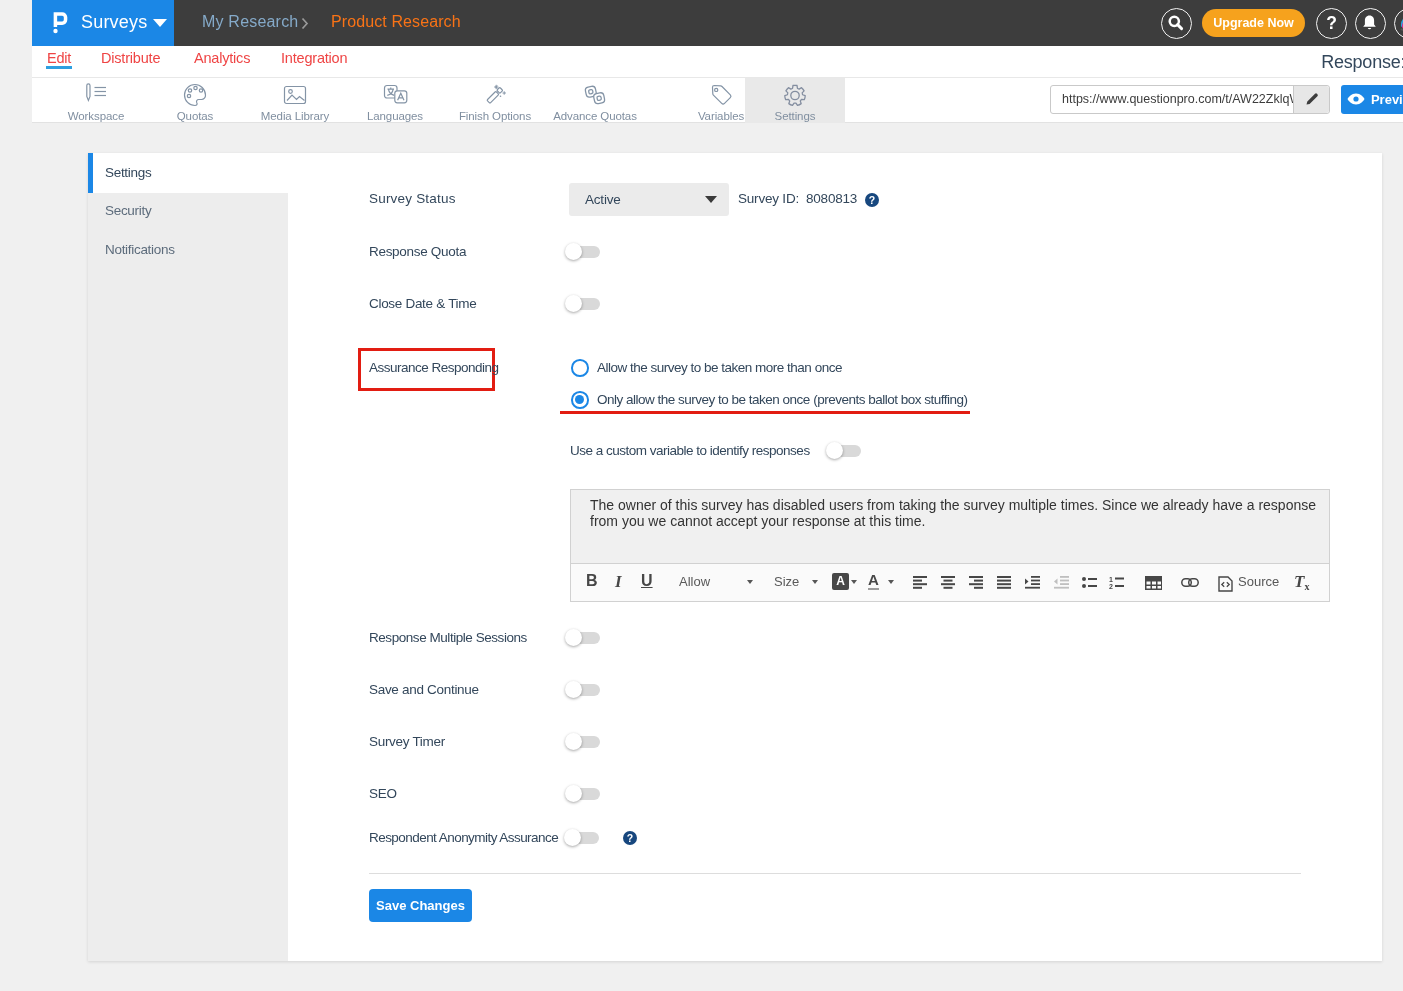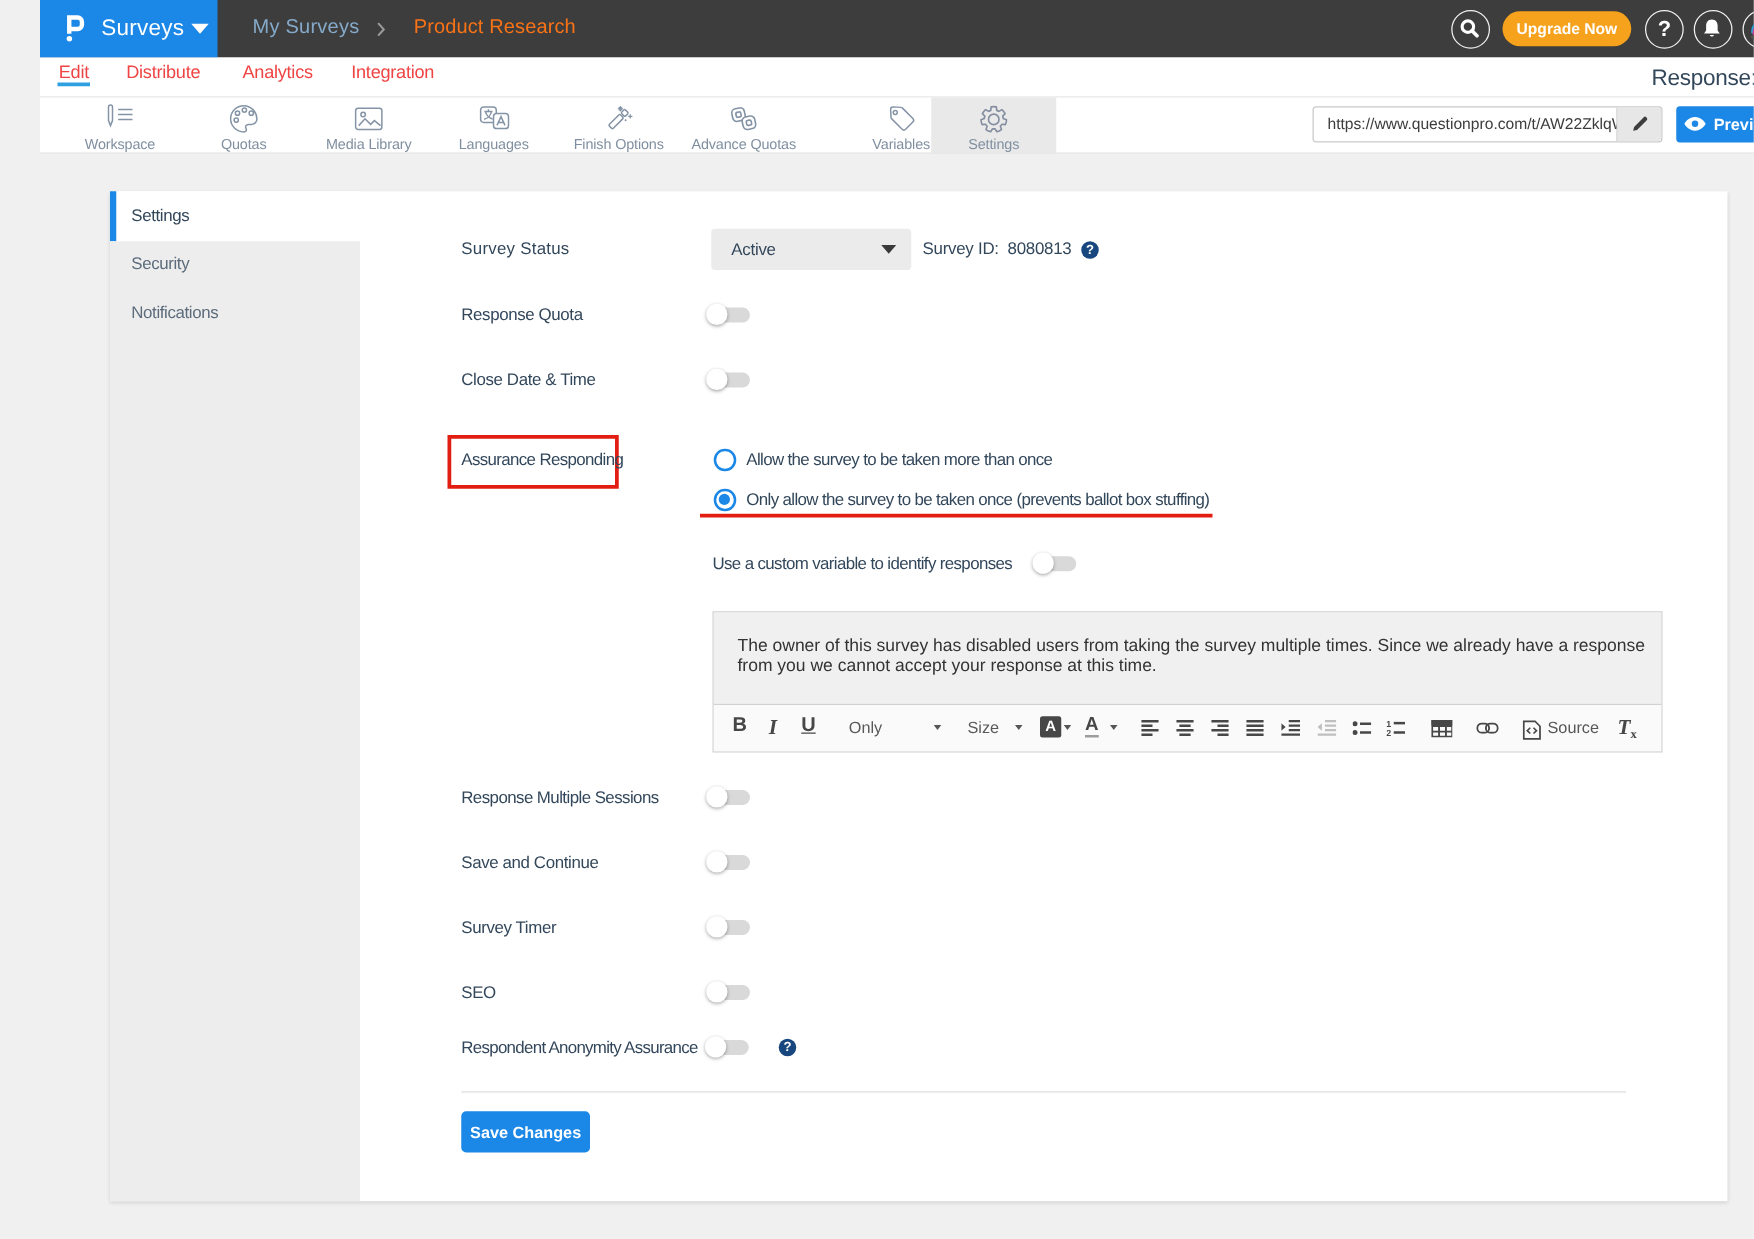--- a/index.html
+++ b/index.html
@@ -45,21 +45,21 @@
 .toggle { position:absolute; width:34px; height:12px; background:#d9d9d9; border-radius:6px; }
 .knob { position:absolute; left:-1px; top:-3px; width:17px; height:17px; background:#fff; border-radius:50%; box-shadow:0 1px 3px rgba(0,0,0,0.35); }
 #statusDd { position:absolute; left:481px; top:30px; width:160px; height:33px; background:#ebebeb; border-radius:3px; }
 #statusDd .cap { position:absolute; right:12px; top:13px; width:0; height:0; border-left:6.5px solid transparent; border-right:6.5px solid transparent; border-top:7px solid #3a3a3a; }
 .helpIcon { position:absolute; width:14px; height:14px; background:#17477e; border-radius:50%; color:#fff; font-size:10.5px; font-weight:bold; text-align:center; line-height:14px; }
 .radio { position:absolute; width:17.5px; height:17.5px; border:2px solid #1b87e6; border-radius:50%; background:#fff; }
 .radio .dot { position:absolute; left:2.25px; top:2.25px; width:9px; height:9px; background:#1b87e6; border-radius:50%; }
 #redBox { position:absolute; left:270px; top:195px; width:137px; height:43px; border:3px solid #e21d12; }
 #redLine { position:absolute; left:472px; top:258px; width:410px; height:3px; background:#e21d12; }
 #editor { position:absolute; left:482px; top:336px; width:760px; height:113px; border:1px solid #d1d1d1; background:#fafafa; }
-#edContent { position:absolute; left:0; top:0; width:758px; height:73px; background:#f0f0f0; font-size:14px; color:#333; padding:18px 12px 0 19px; line-height:16px; }
+#edContent { position:absolute; left:0; top:0; width:758px; height:73px; background:#f0f0f0; font-size:14px; color:#333; padding:7px 12px 0 19px; line-height:16px; }
 #edToolbar { position:absolute; left:0; top:73px; width:758px; height:38px; border-top:1px solid #d1d1d1; background:#fafafa; }
 #edToolbar > span, #edToolbar > svg { position:absolute; }
 .tbB { top:8px; font-weight:bold; font-size:16px; color:#474747; }
 .tbI { top:8px; font-style:italic; font-family:"Liberation Serif",serif; font-weight:bold; font-size:17px; color:#474747; }
 .tbU { top:8px; font-weight:bold; font-size:16px; color:#474747; text-decoration:underline; }
 .tbTxt { top:10px; font-size:13px; color:#595959; }
 .tbCaret { top:16px; width:0; height:0; border-left:3.5px solid transparent; border-right:3.5px solid transparent; border-top:4px solid #565656; }
 .tbAbox { top:9px; width:17px; height:17px; background:#474747; color:#fff; border-radius:2px; font-size:12px; font-weight:bold; text-align:center; line-height:17px; }
 .tbA { top:8px; font-size:15px; font-weight:bold; color:#474747; border-bottom:2px solid #9c9c9c; line-height:16px; }
 .tbIc { top:12px; }
@@ -73,21 +73,21 @@
 
   <div id="topbar">
     <div id="logoArea">
       <svg width="40" height="40" style="position:absolute;left:8px;top:3px" viewBox="0 0 40 40">
         <path d="M15.4 24 V11 H22.2 a3.35 3.35 0 0 1 3.35 3.35 v2.5 a3.35 3.35 0 0 1 -3.35 3.35 H17" fill="none" stroke="#fff" stroke-width="3.5"></path>
         <circle cx="15.5" cy="28" r="2.2" fill="#fff"></circle>
       </svg>
       <div id="surveysTxt">Surveys</div>
       <div id="surveysCaret"></div>
     </div>
-    <div id="crumb1">My Surveys</div>
+    <div id="crumb1">My Research</div>
     <svg style="position:absolute;left:269px;top:17px" width="8" height="13" viewBox="0 0 8 13">
         <path d="M1.5 1.5 L6 6.5 L1.5 11.5" fill="none" stroke="#9a9a9a" stroke-width="1.7"></path>
       </svg>
     <div id="crumb2">Product Research</div>
     <div class="cirIcon" style="left:1129px">
       <svg width="27" height="27" viewBox="0 0 27 27">
           <circle cx="12.3" cy="12.3" r="4.6" fill="none" stroke="#fff" stroke-width="2.5"></circle>
           <line x1="15.6" y1="15.6" x2="19.6" y2="19.6" stroke="#fff" stroke-width="2.9" stroke-linecap="round"></line>
         </svg>
     </div>
@@ -242,21 +242,21 @@
     <div class="toggle" style="left:739px; top:292px">
         <div class="knob"></div>
       </div>
 
     <div id="editor">
       <div id="edContent">The owner of this survey has disabled users from taking the survey multiple times. Since we already have a response<br>from you we cannot accept your response at this time.</div>
       <div id="edToolbar">
         <span class="tbB" style="left:15px">B</span>
         <span class="tbI" style="left:44px">I</span>
         <span class="tbU" style="left:70px">U</span>
-        <span class="tbTxt" style="left:108px">Only</span>
+        <span class="tbTxt" style="left:108px">Allow</span>
         <span class="tbCaret" style="left:176px"></span>
         <span class="tbTxt" style="left:203px">Size</span>
         <span class="tbCaret" style="left:241px"></span>
         <span class="tbAbox" style="left:261px">A</span>
           <span class="tbCaret" style="left:280px"></span>
         <span class="tbA" style="left:297px">A</span>
           <span class="tbCaret" style="left:317px"></span>
         <svg class="tbIc" style="left:342px" width="14" height="13" viewBox="0 0 14 13">
             <g fill="#474747">
               <rect y="0" width="14" height="2"></rect>

